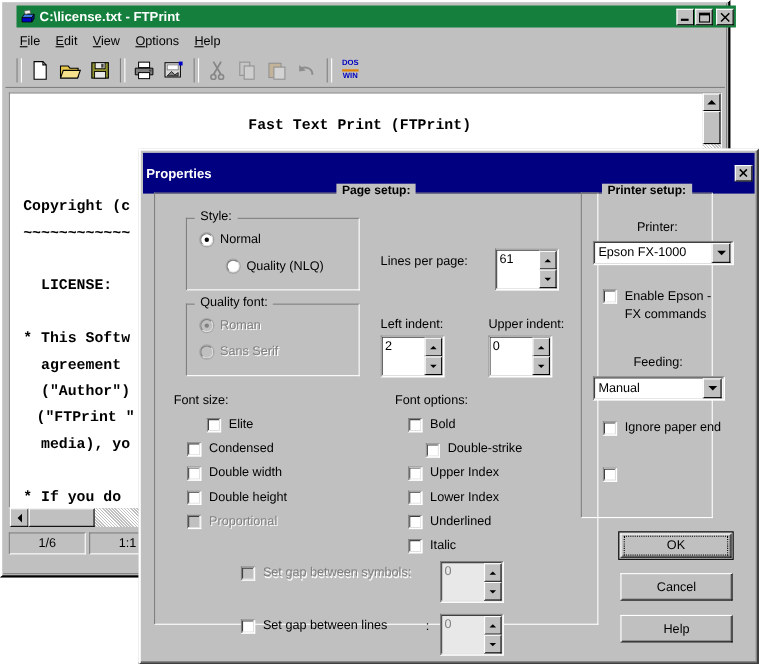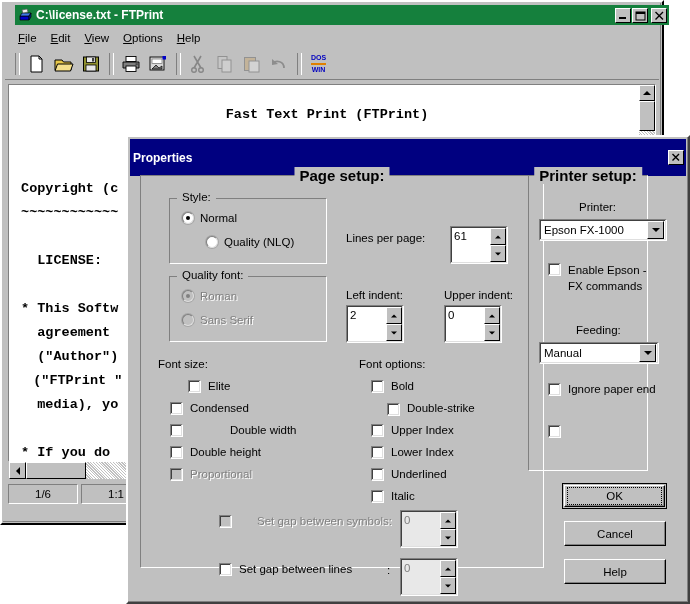--- a/index.html
+++ b/index.html
@@ -323,21 +323,21 @@
     box-sizing: border-box;
   }
   .groupbox > .gb-title {
     position: absolute;
     top: -8px;
     background: #c0c0c0;
     padding: 0 5px;
     font-size: 11.5px;
     white-space: nowrap;
   }
-  .gb-title.bold { font-weight: bold; font-size: 15px; top: -9px; text-align: center; }
+  .gb-title.bold { font-weight: bold; font-size: 11px; top: -9px; text-align: center; }
   .gb-title.center { left: 50%; transform: translateX(-50%); }
   .gb-title.left { left: 7px; }
 
   
   .radio, .checkbox {
     display: flex;
     align-items: flex-start;
     font-size: 11.5px;
     position: absolute;
     white-space: nowrap;
@@ -749,21 +749,21 @@
 
       <div class="static-label" style="left:17px; top:182px;">Font size:</div>
       <div class="checkbox" style="left:29px; top:203px;margin-left:18px;">
         <span class="check-mark"></span>
         <span class="lbl">Elite</span>
       </div>
       <div class="checkbox" style="left:29px; top:225px;">
         <span class="check-mark"></span>
         <span class="lbl">Condensed</span>
       </div>
-      <div class="checkbox" style="left:29px; top:247px;gap:40px;">
+      <div class="checkbox" style="left:29px; top:247px;">
         <span class="check-mark"></span>
         <span class="lbl">Double width</span>
       </div>
       <div class="checkbox" style="left:29px; top:269px;">
         <span class="check-mark"></span>
         <span class="lbl">Double height</span>
       </div>
       <div class="checkbox disabled" style="left:29px; top:291px;">
         <span class="check-mark"></span>
         <span class="lbl">Proportional</span>
@@ -788,21 +788,21 @@
       </div>
       <div class="checkbox" style="left:230px; top:291px;">
         <span class="check-mark"></span>
         <span class="lbl">Underlined</span>
       </div>
       <div class="checkbox" style="left:230px; top:313px;">
         <span class="check-mark"></span>
         <span class="lbl">Italic</span>
       </div>
 
-      <div class="checkbox disabled" style="left:78px; top:338px;gap:18px;">
+      <div class="checkbox disabled" style="left:78px; top:338px;">
         <span class="check-mark"></span>
         <span class="lbl">Set gap between symbols:</span>
       </div>
       <div class="spin disabled" style="left:259px; top:334px; width:58px;">
         <div class="val">0</div>
         <div class="spin-btns">
           <div class="spin-btn">
               <span class="arrow sm-up"></span>
             </div>
           <div class="spin-btn">

